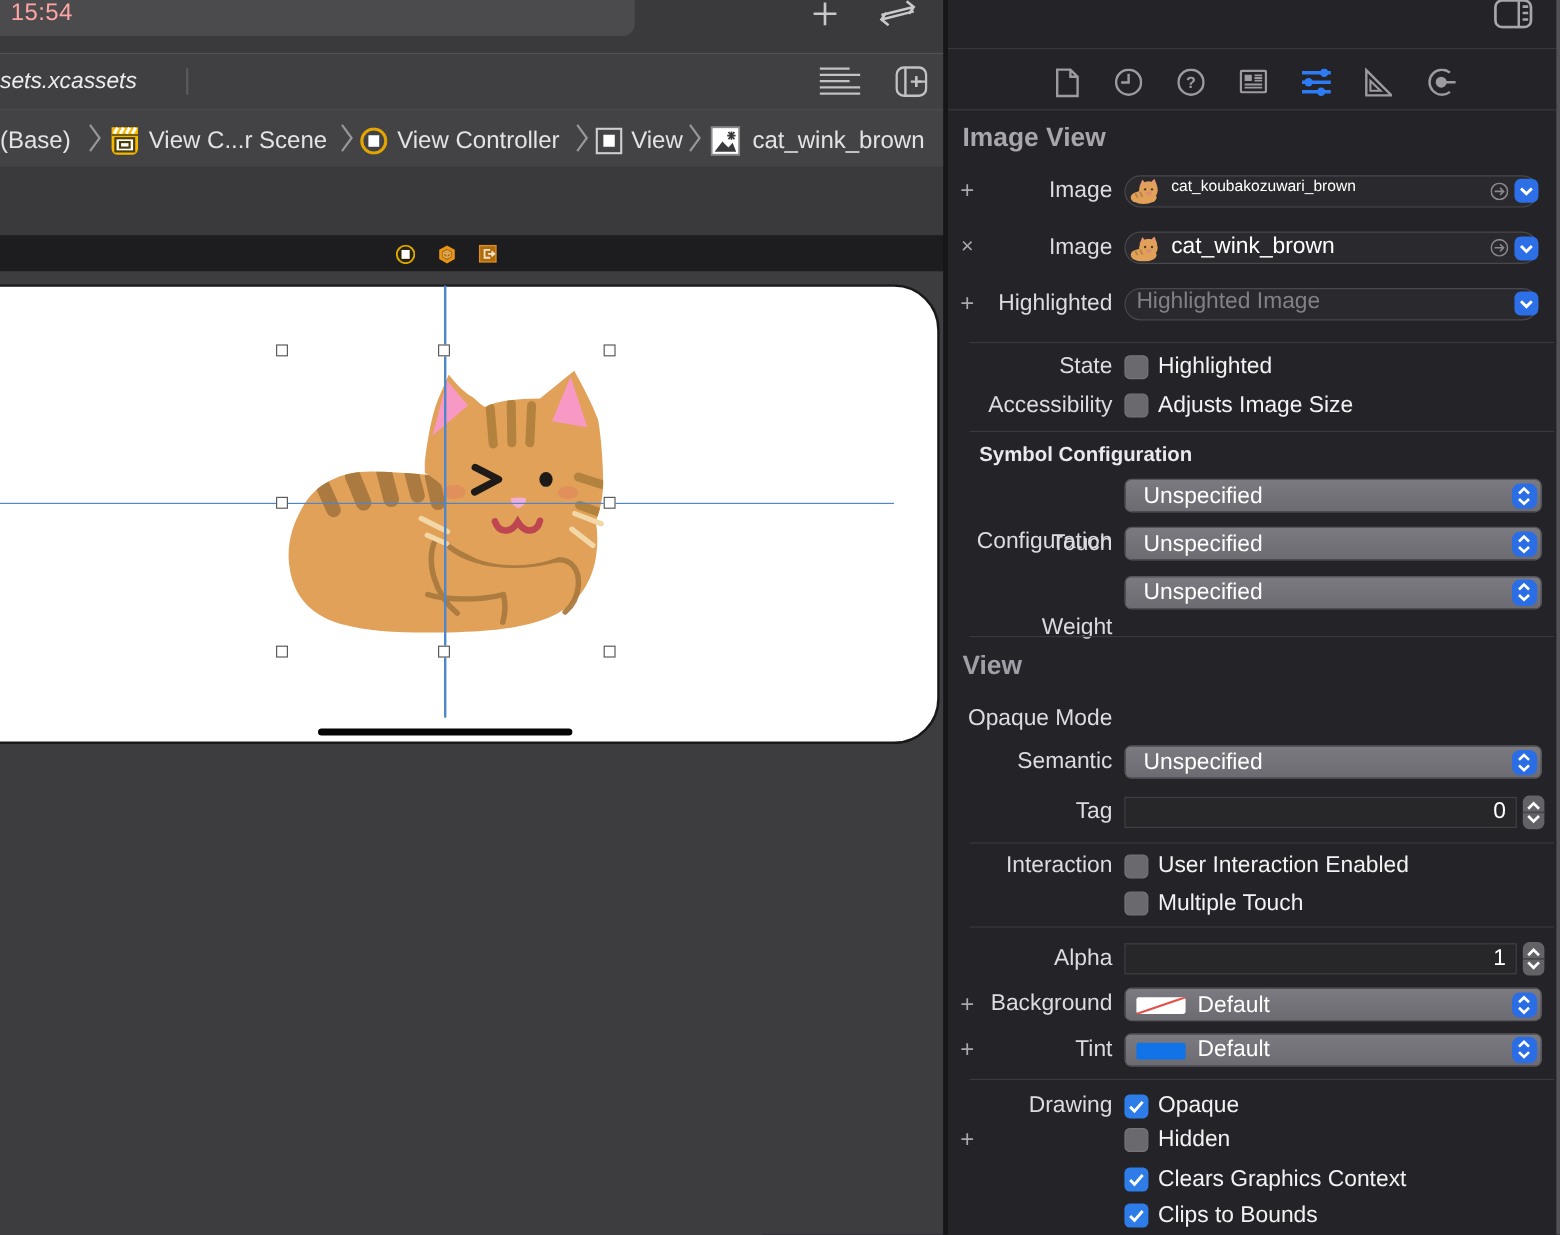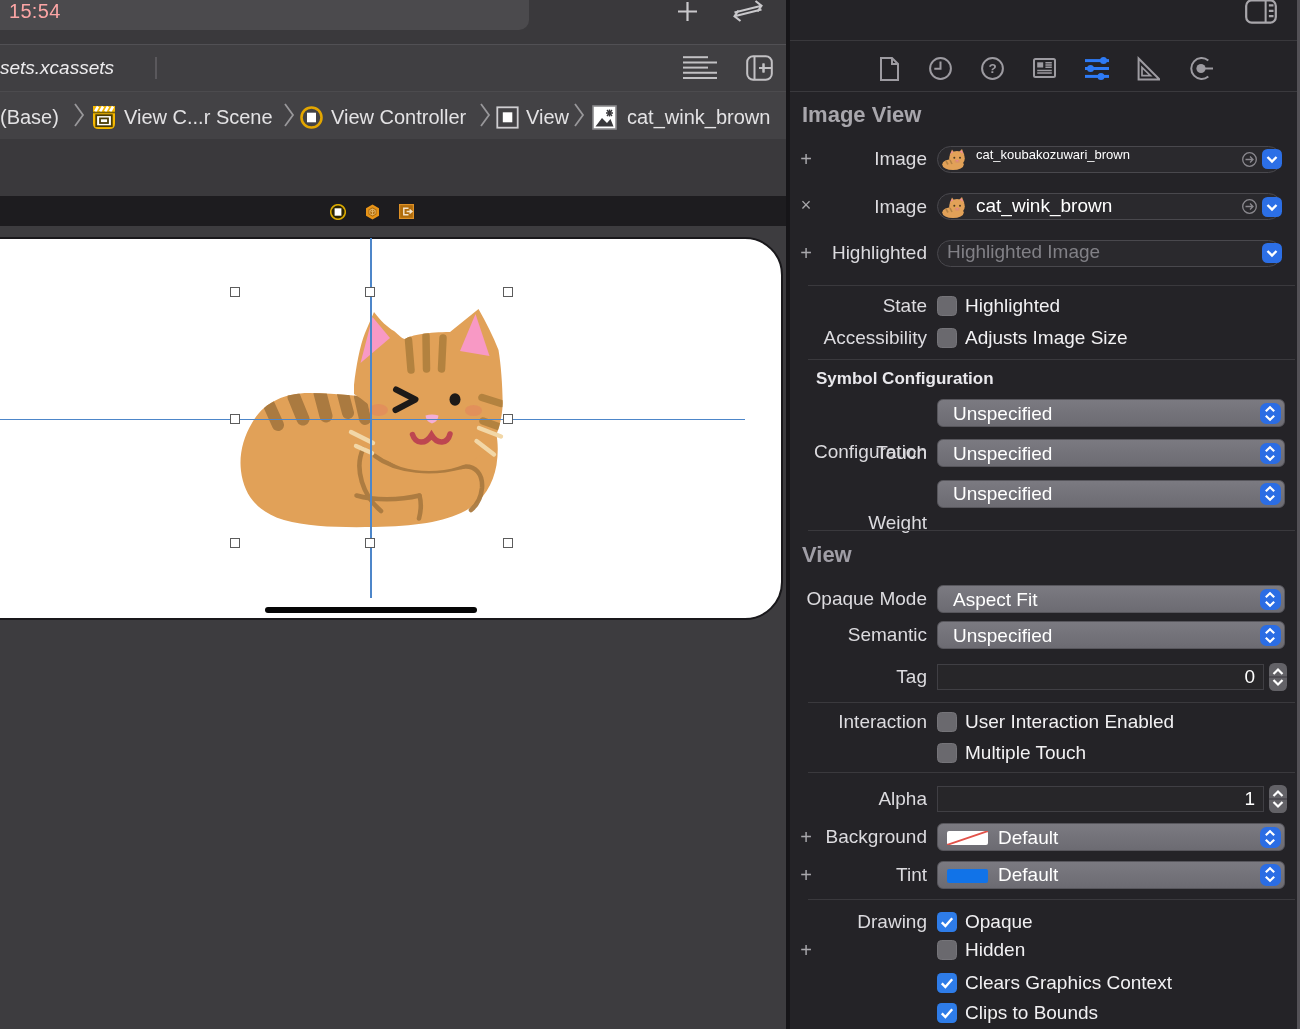--- a/index.html
+++ b/index.html
@@ -357,26 +357,20 @@
     <div class="popbtn"><svg width="20" height="21" viewBox="0 0 20 21">
           <path d="M5.8 8.2 10 4.2l4.2 4M5.8 12.8l4.2 4 4.2-4" fill="none" stroke="#fff" stroke-width="2.2"></path>
         </svg></div>
   </div>
 
   <div class="sep" style="top:530px;"></div>
 
   <div class="abs" style="left:12px;top:542px;font-size:22px;font-weight:bold;color:#a09ea6;">View</div>
 
   <div class="lbl" style="top:588px;">Opaque Mode</div>
-  <div class="pop" style="top:585px;">
-      <div class="poptext">Aspect Fit</div>
-    <div class="popbtn"><svg width="20" height="21" viewBox="0 0 20 21">
-          <path d="M5.8 8.2 10 4.2l4.2 4M5.8 12.8l4.2 4 4.2-4" fill="none" stroke="#fff" stroke-width="2.2"></path>
-        </svg></div>
-  </div>
   <div class="lbl" style="top:624.3px;">Semantic</div>
   <div class="pop" style="top:621.3px;">
       <div class="poptext">Unspecified</div>
     <div class="popbtn"><svg width="20" height="21" viewBox="0 0 20 21">
           <path d="M5.8 8.2 10 4.2l4.2 4M5.8 12.8l4.2 4 4.2-4" fill="none" stroke="#fff" stroke-width="2.2"></path>
         </svg></div>
   </div>
 
   <div class="lbl" style="top:666px;">Tag</div>
   <div class="tfield" style="top:663.5px;text-align:right;padding-right:8px;line-height:24px;font-size:19px;color:#fff;">0</div>

